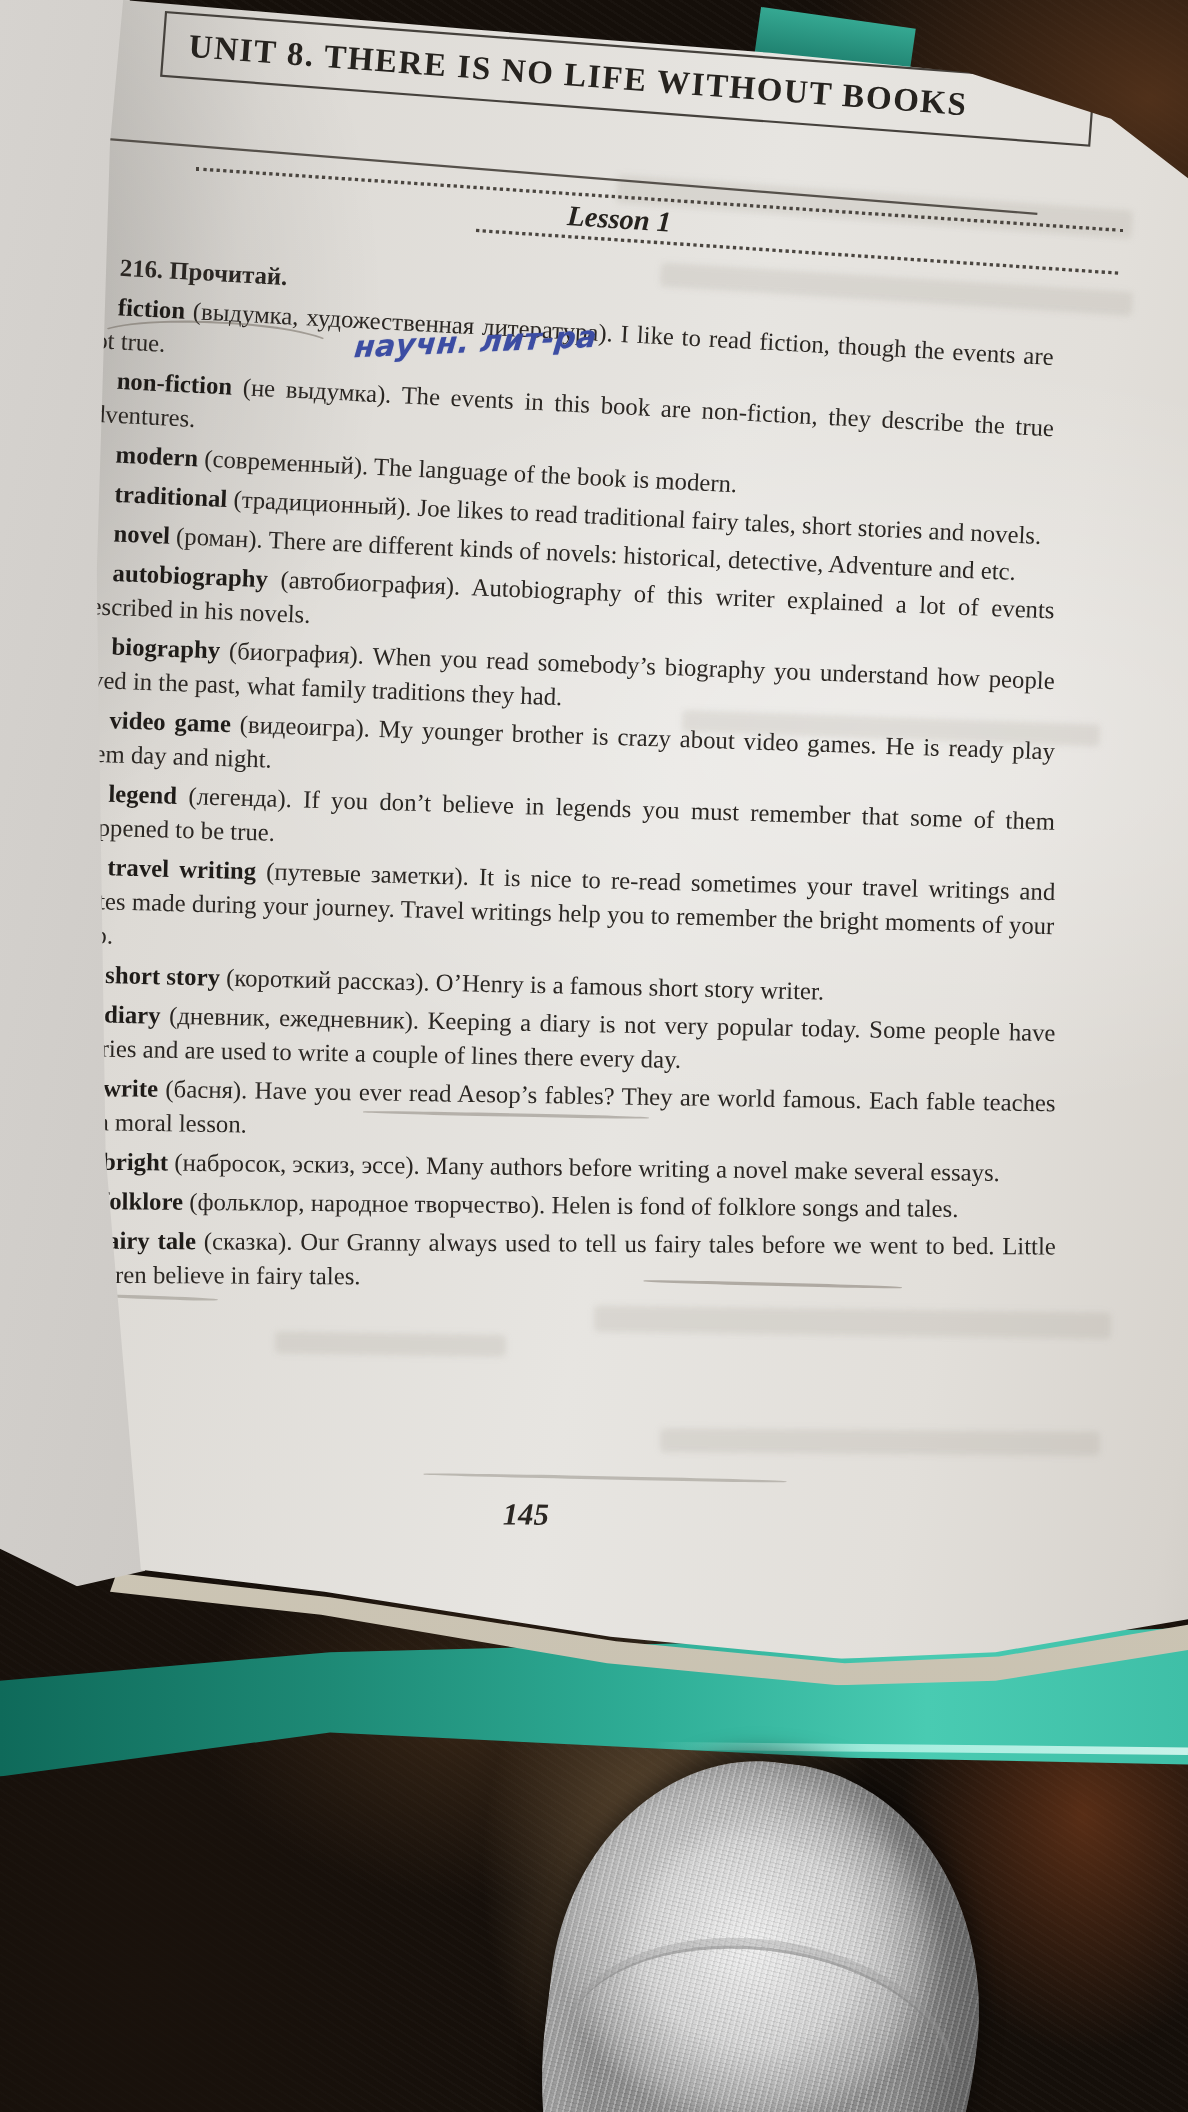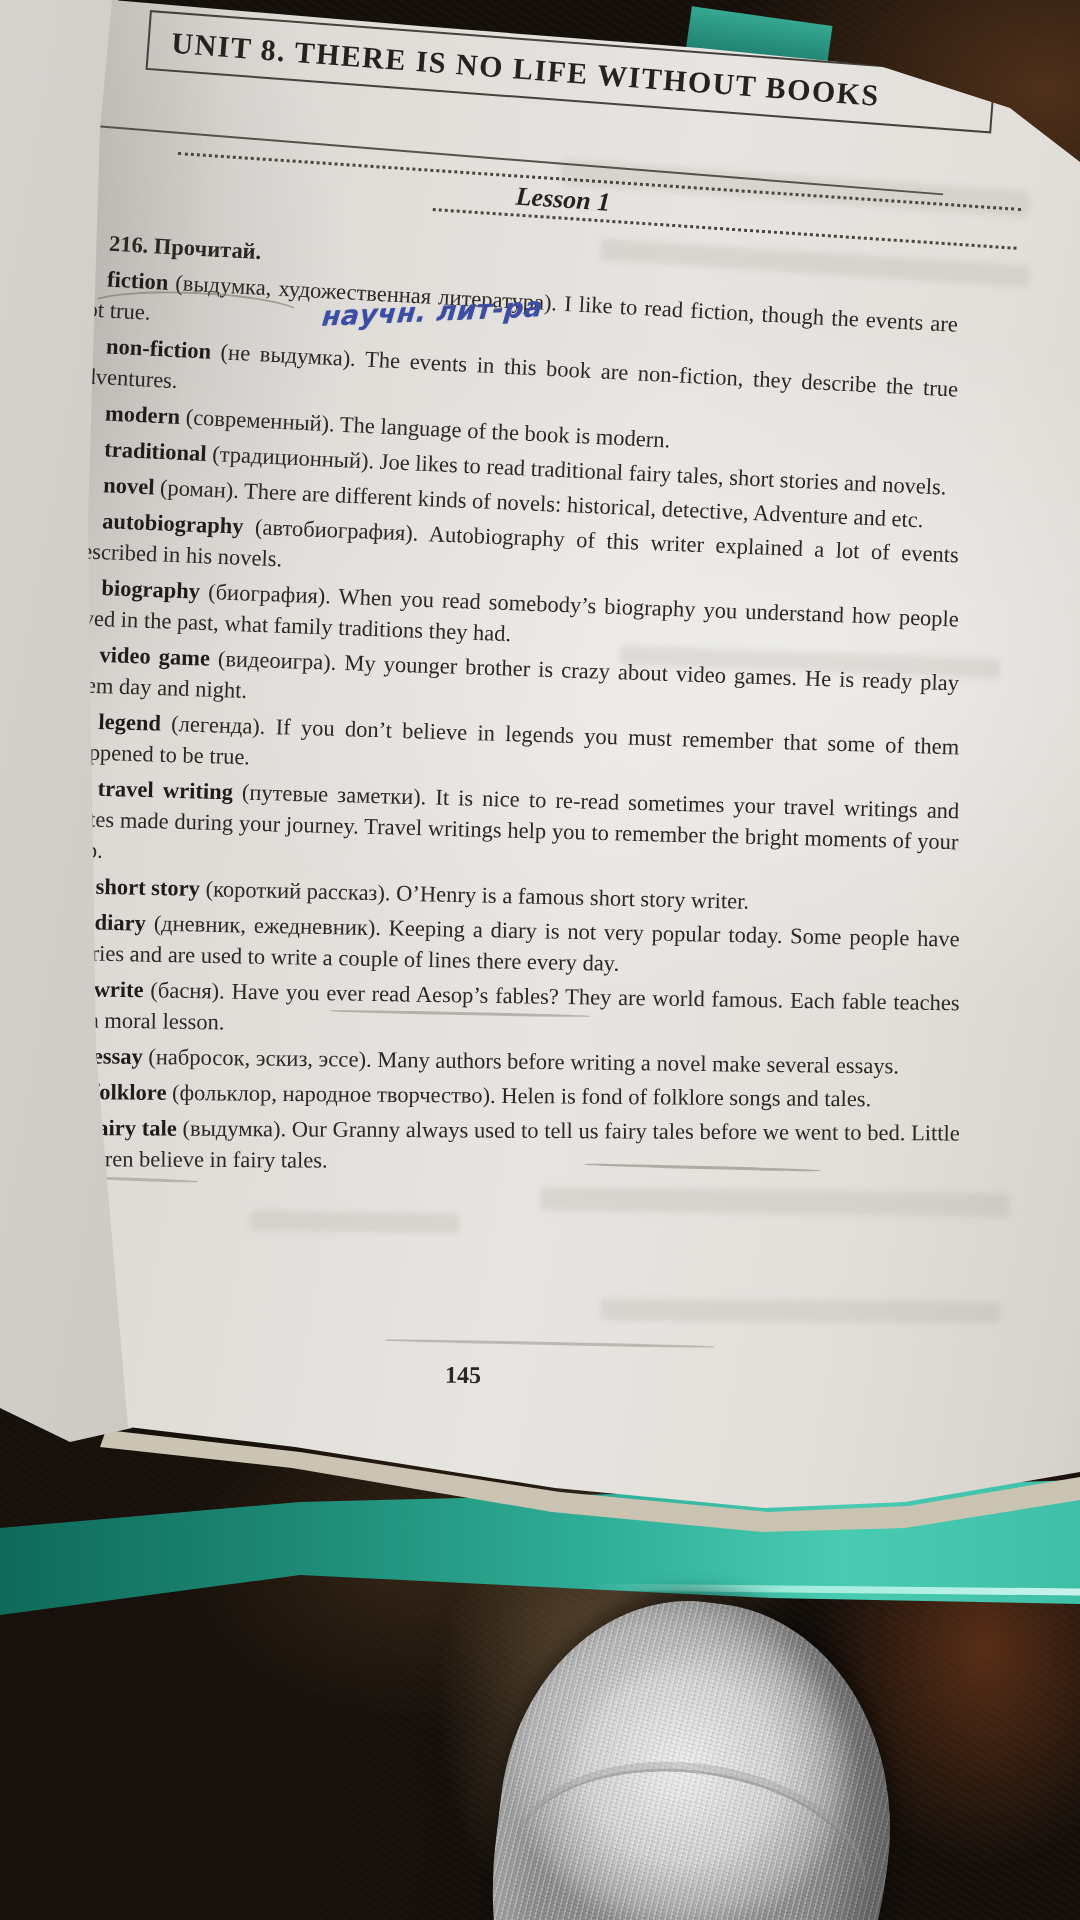--- a/index.html
+++ b/index.html
@@ -90,22 +90,22 @@
   .entries p:nth-of-type(8){transform:rotate(1.90deg);margin-left:10px;}
   .entries p:nth-of-type(9){transform:rotate(1.70deg);margin-left:9px;}
   .entries p:nth-of-type(10){transform:rotate(1.50deg);margin-left:8px;}
   .entries p:nth-of-type(11){transform:rotate(1.32deg);margin-left:6px;}
   .entries p:nth-of-type(12){transform:rotate(1.12deg);margin-left:5px;}
   .entries p:nth-of-type(13){transform:rotate(0.92deg);margin-left:4px;}
   .entries p:nth-of-type(14){transform:rotate(0.72deg);margin-left:3px;}
   .entries p:nth-of-type(15){transform:rotate(0.52deg);margin-left:2px;}
   .entries p:nth-of-type(16){transform:rotate(0.35deg);margin-left:0;}
 
-  .pagenum{position:absolute;left:445px;top:1362px;font-size:24px;font-weight:bold;color:#2b2723;
-    transform:rotate(.4deg);}
+  .pagenum{position:absolute;left:457px;top:1362px;font-size:28px;font-weight:bold;color:#2b2723;
+    transform:rotate(.4deg);font-style:italic;}
   .printers{position:absolute;left:66px;top:1432px;font-family:"Liberation Sans",sans-serif;
     font-size:15px;color:#4a463f;transform:rotate(.6deg);}
 
   
   .note{position:absolute;left:322px;top:296px;z-index:5;
     font-family:"DejaVu Sans",sans-serif;font-style:italic;font-weight:600;font-size:27px;
     color:#3c4da3;letter-spacing:.5px;white-space:nowrap;
     transform:rotate(-2.5deg) skewX(-8deg);text-shadow:0 0 1px rgba(60,77,163,.45);}
   .pm{position:absolute;background:rgba(110,102,92,.4);border-radius:40%;}
   .pm-oval{position:absolute;left:86px;top:292px;width:215px;height:34px;
@@ -171,23 +171,23 @@
         <p class="entry"><b>traditional</b> <span>(традиционный).</span> <span>Joe likes to read traditional fairy tales, short stories and novels.</span></p>
         <p class="entry"><b>novel</b> <span>(роман).</span> <span>There are different kinds of novels: historical, detective, Adventure and etc.</span></p>
         <p class="entry"><b>autobiography</b> <span>(автобиография).</span> <span>Autobiography of this writer explained a lot of events described in his novels.</span></p>
         <p class="entry"><b>biography</b> <span>(биография).</span> <span>When you read somebody’s biography you understand how people lived in the past, what family traditions they had.</span></p>
         <p class="entry"><b>video game</b> <span>(видеоигра).</span> <span>My younger brother is crazy about video games. He is ready play them day and night.</span></p>
         <p class="entry"><b>legend</b> <span>(легенда).</span> <span>If you don’t believe in legends you must remember that some of them happened to be true.</span></p>
         <p class="entry"><b>travel writing</b> <span>(путевые заметки).</span> <span>It is nice to re-read sometimes your travel writings and notes made during your journey. Travel writings help you to remember the bright moments of your trip.</span></p>
         <p class="entry"><b>short story</b> <span>(короткий рассказ).</span> <span>O’Henry is a famous short story writer.</span></p>
         <p class="entry"><b>diary</b> <span>(дневник, ежедневник).</span> <span>Keeping a diary is not very popular today. Some people have diaries and are used to write a couple of lines there every day.</span></p>
         <p class="entry"><b>write</b> <span>(басня).</span> <span>Have you ever read Aesop’s fables? They are world famous. Each fable teaches us a moral lesson.</span></p>
-        <p class="entry"><b>essay</b> <span>(набросок, эскиз, эссе).</span> <span>Many authors before writing a novel make several essays.</span></p>
+        <p class="entry"><b>bright</b> <span>(набросок, эскиз, эссе).</span> <span>Many authors before writing a novel make several essays.</span></p>
         <p class="entry"><b>folklore</b> <span>(фольклор, народное творчество).</span> <span>Helen is fond of folklore songs and tales.</span></p>
-        <p class="entry"><b>fairy tale</b> <span>(выдумка).</span> <span>Our Granny always used to tell us fairy tales before we went to bed. Little children believe in fairy tales.</span></p>
+        <p class="entry"><b>fairy tale</b> <span>(сказка).</span> <span>Our Granny always used to tell us fairy tales before we went to bed. Little children believe in fairy tales.</span></p>
       </div>
     </div>
 
     <div class="note">научн. лит-ра</div>
     <div class="pm-oval"></div>
     <div class="pm pm1"></div>
     <div class="pm pm2"></div>
     <div class="pm pm3"></div>
     <div class="pm pm4"></div>
 

